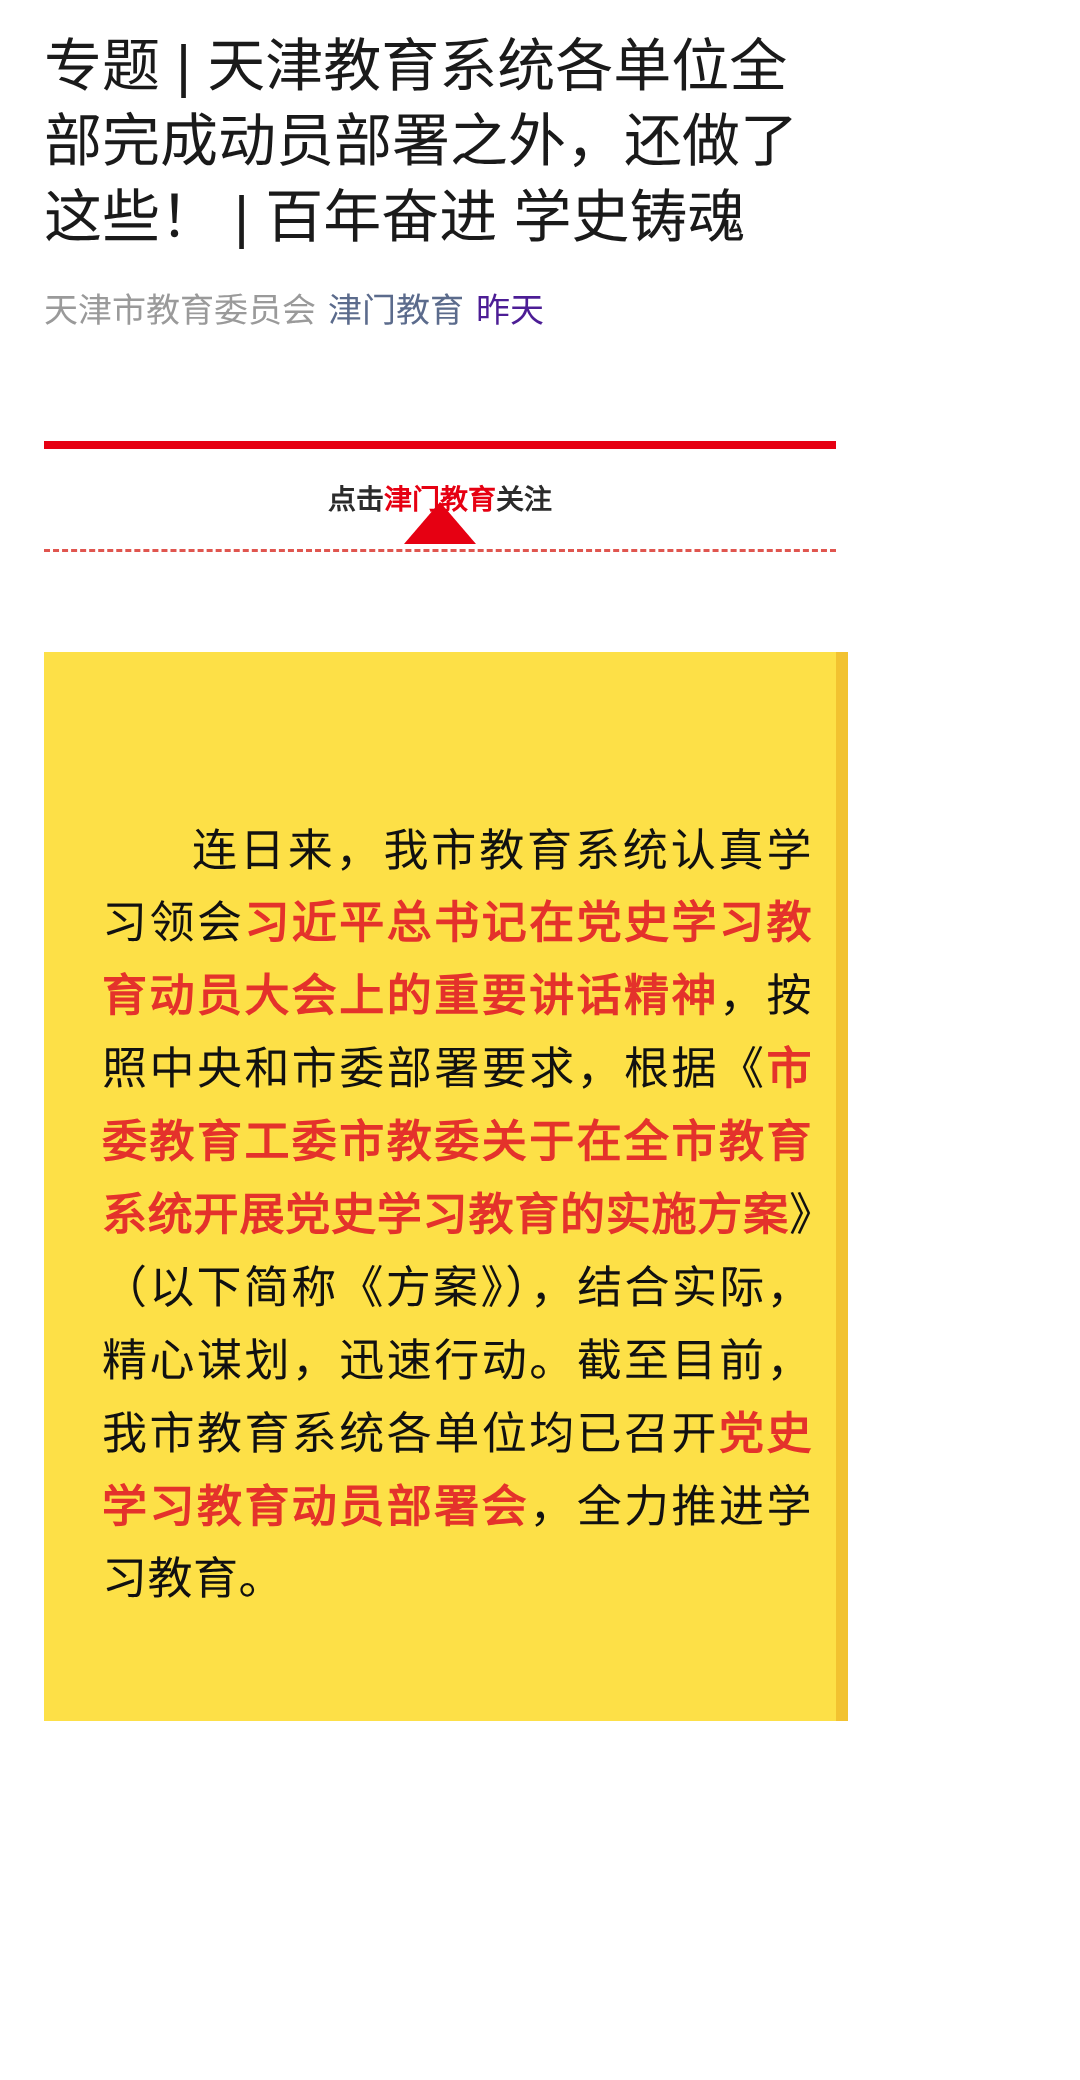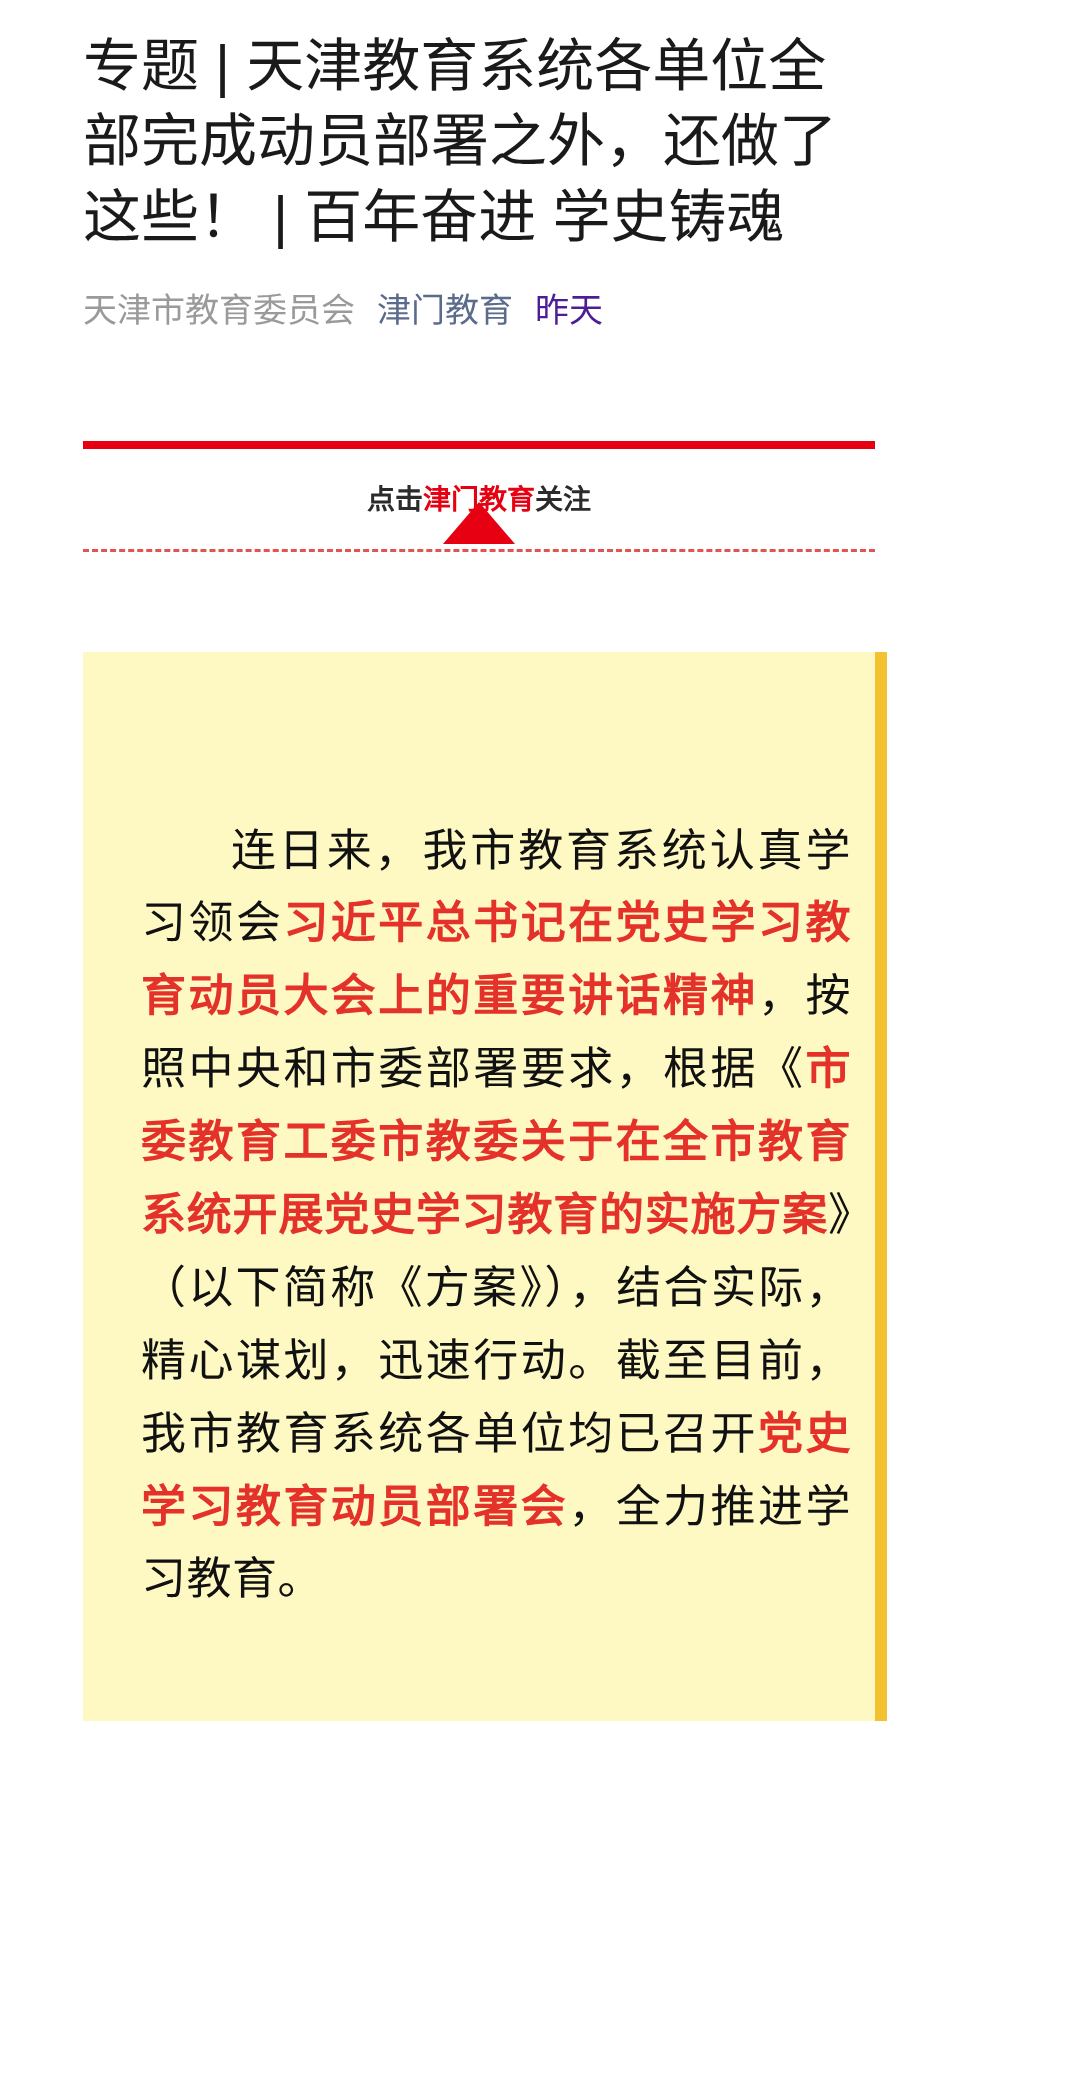--- a/index.html
+++ b/index.html
@@ -13,38 +13,37 @@
     font-family: "Liberation Sans", "DejaVu Sans", sans-serif;
     -webkit-font-smoothing: antialiased;
   }
   .page {
     width: 880px;
     min-height: 2080px;
     position: relative;
     background: #ffffff;
     box-sizing: border-box;
     padding: 0 44px;
-    margin-left: 39px;
   }
 
   
   .article-title {
     margin: 0;
     padding-top: 28px;
     font-size: 58px;
     line-height: 1.3;
     font-weight: 400;
     color: #1a1a1a;
     letter-spacing: 0px;
   }
   .meta-row {
     margin-top: 36px;
     display: flex;
     align-items: baseline;
-    gap: 22px;
+    gap: 12px;
     font-size: 34px;
     line-height: 1.2;
   }
   .meta-source {
     color: #9a9a9a;
   }
   .meta-account {
     color: #5b6b8c;
   }
   .meta-time {
@@ -88,21 +87,21 @@
     margin-top: 32px;
     border-top: 3px dashed #e0554f;
     width: 100%;
     height: 0;
   }
 
   
   .quote-card {
     margin-top: 100px;
     position: relative;
-    background: #fef9c3;
+    background: #fde047;
     padding: 118px 24px 60px 58px;
     box-sizing: border-box;
   }
   .quote-card::after {
     content: "";
     position: absolute;
     top: 0;
     right: -12px;
     width: 12px;
     height: 100%;

